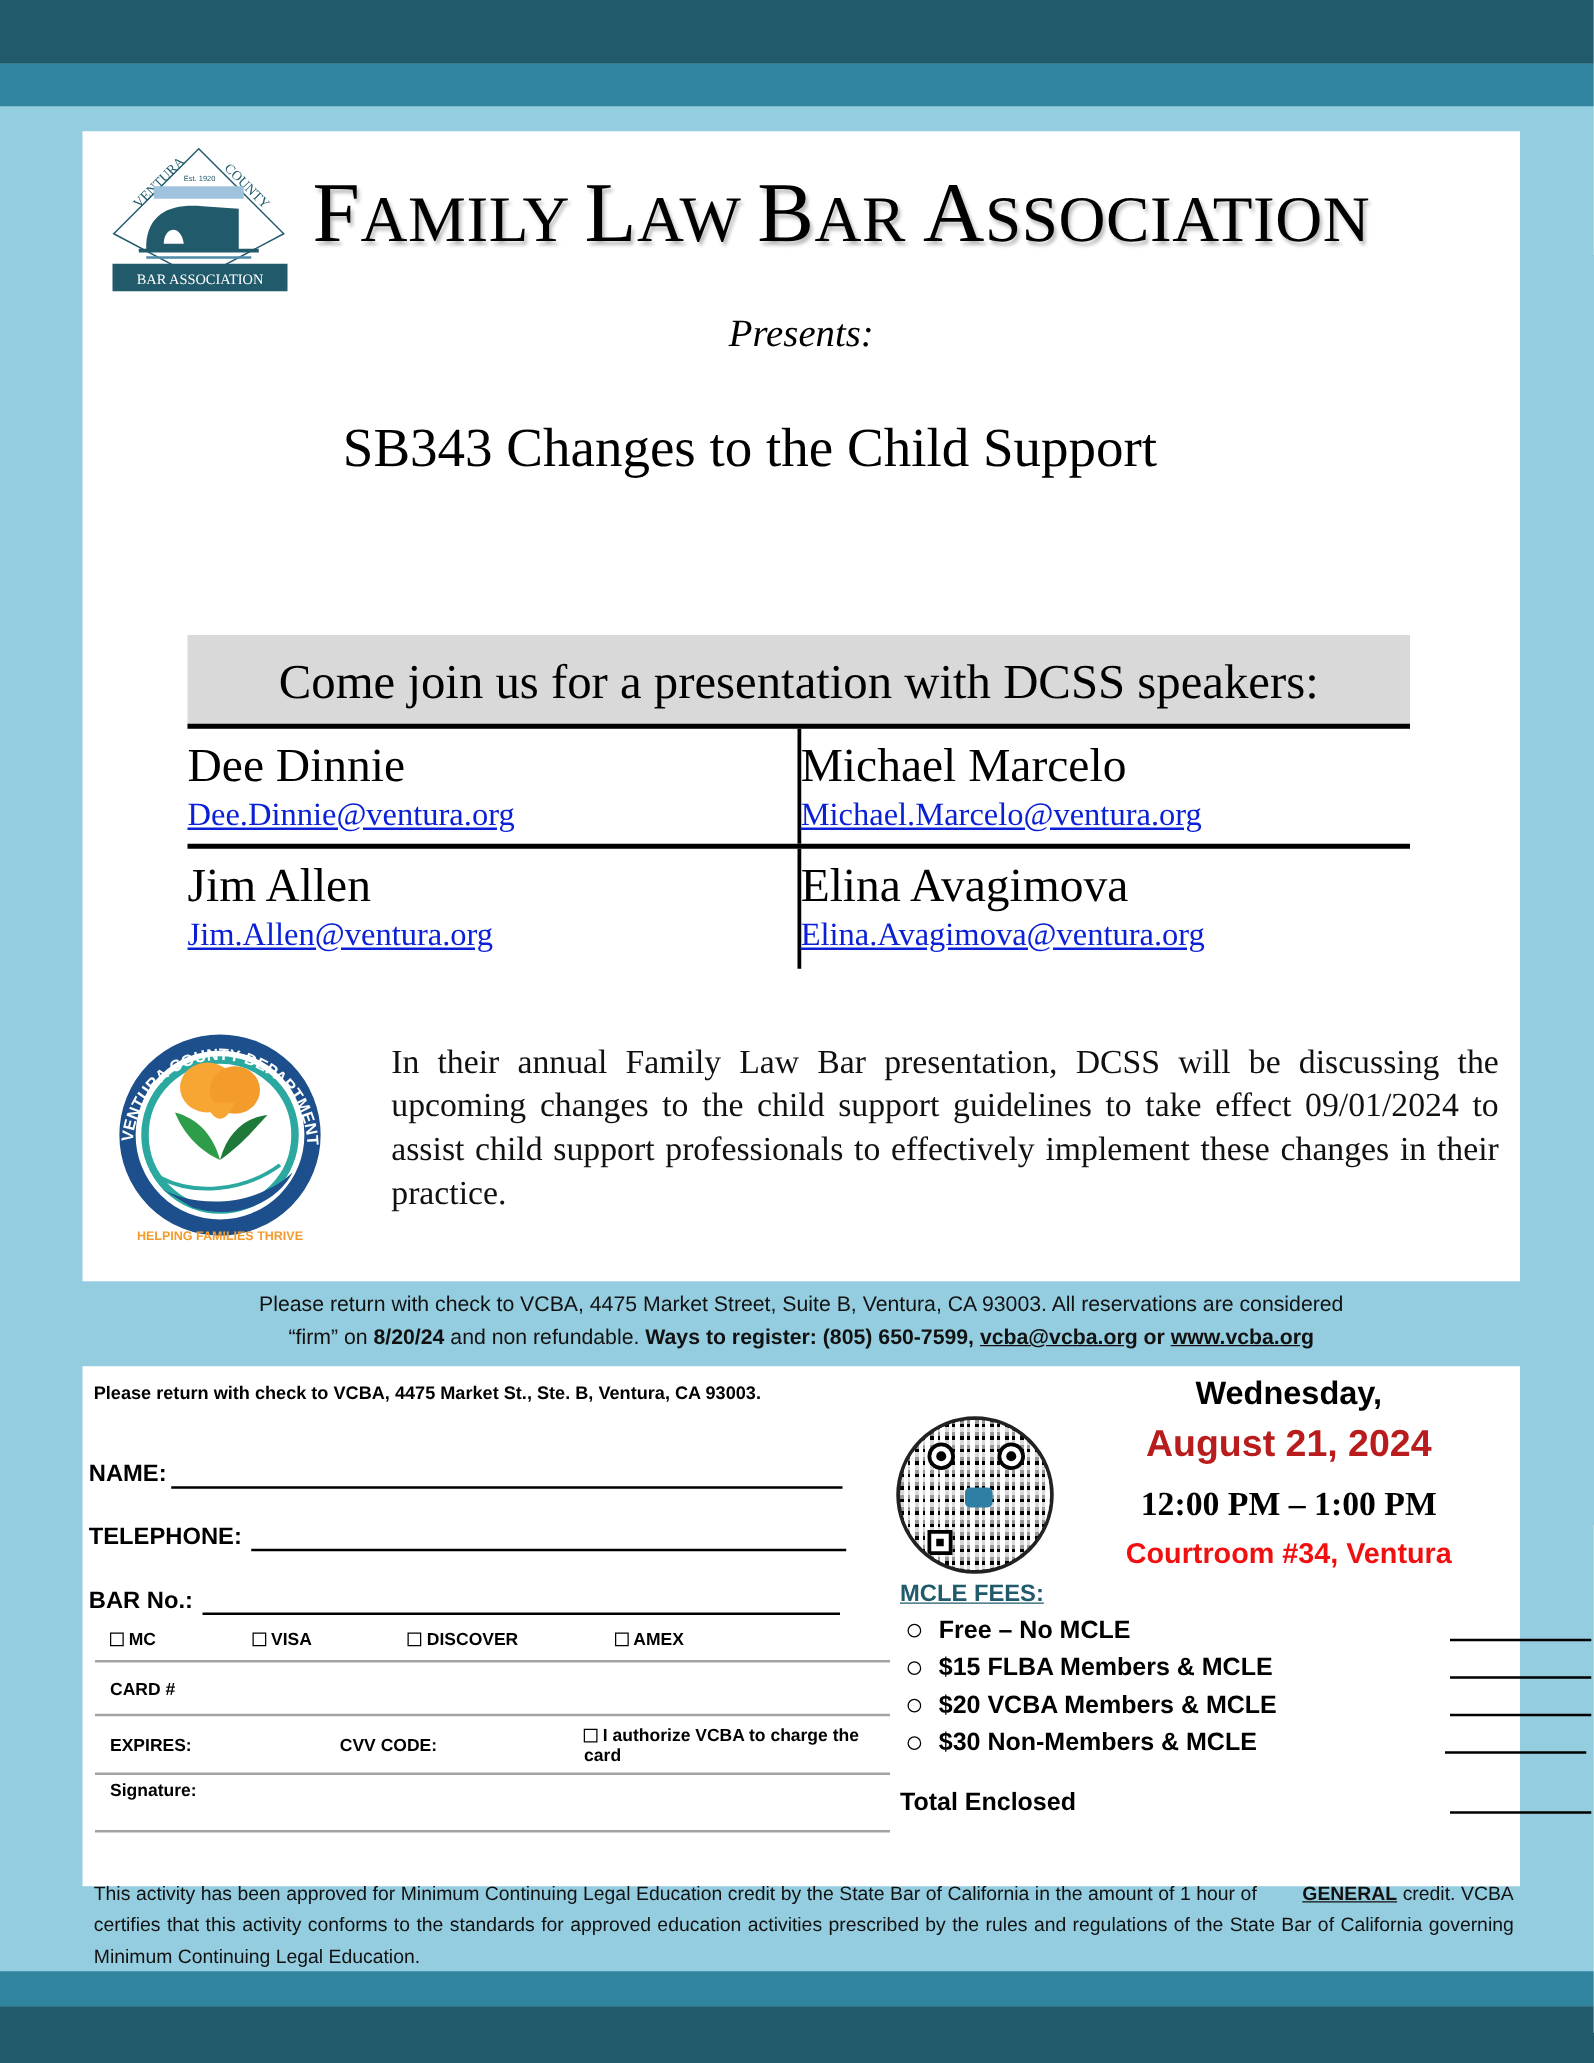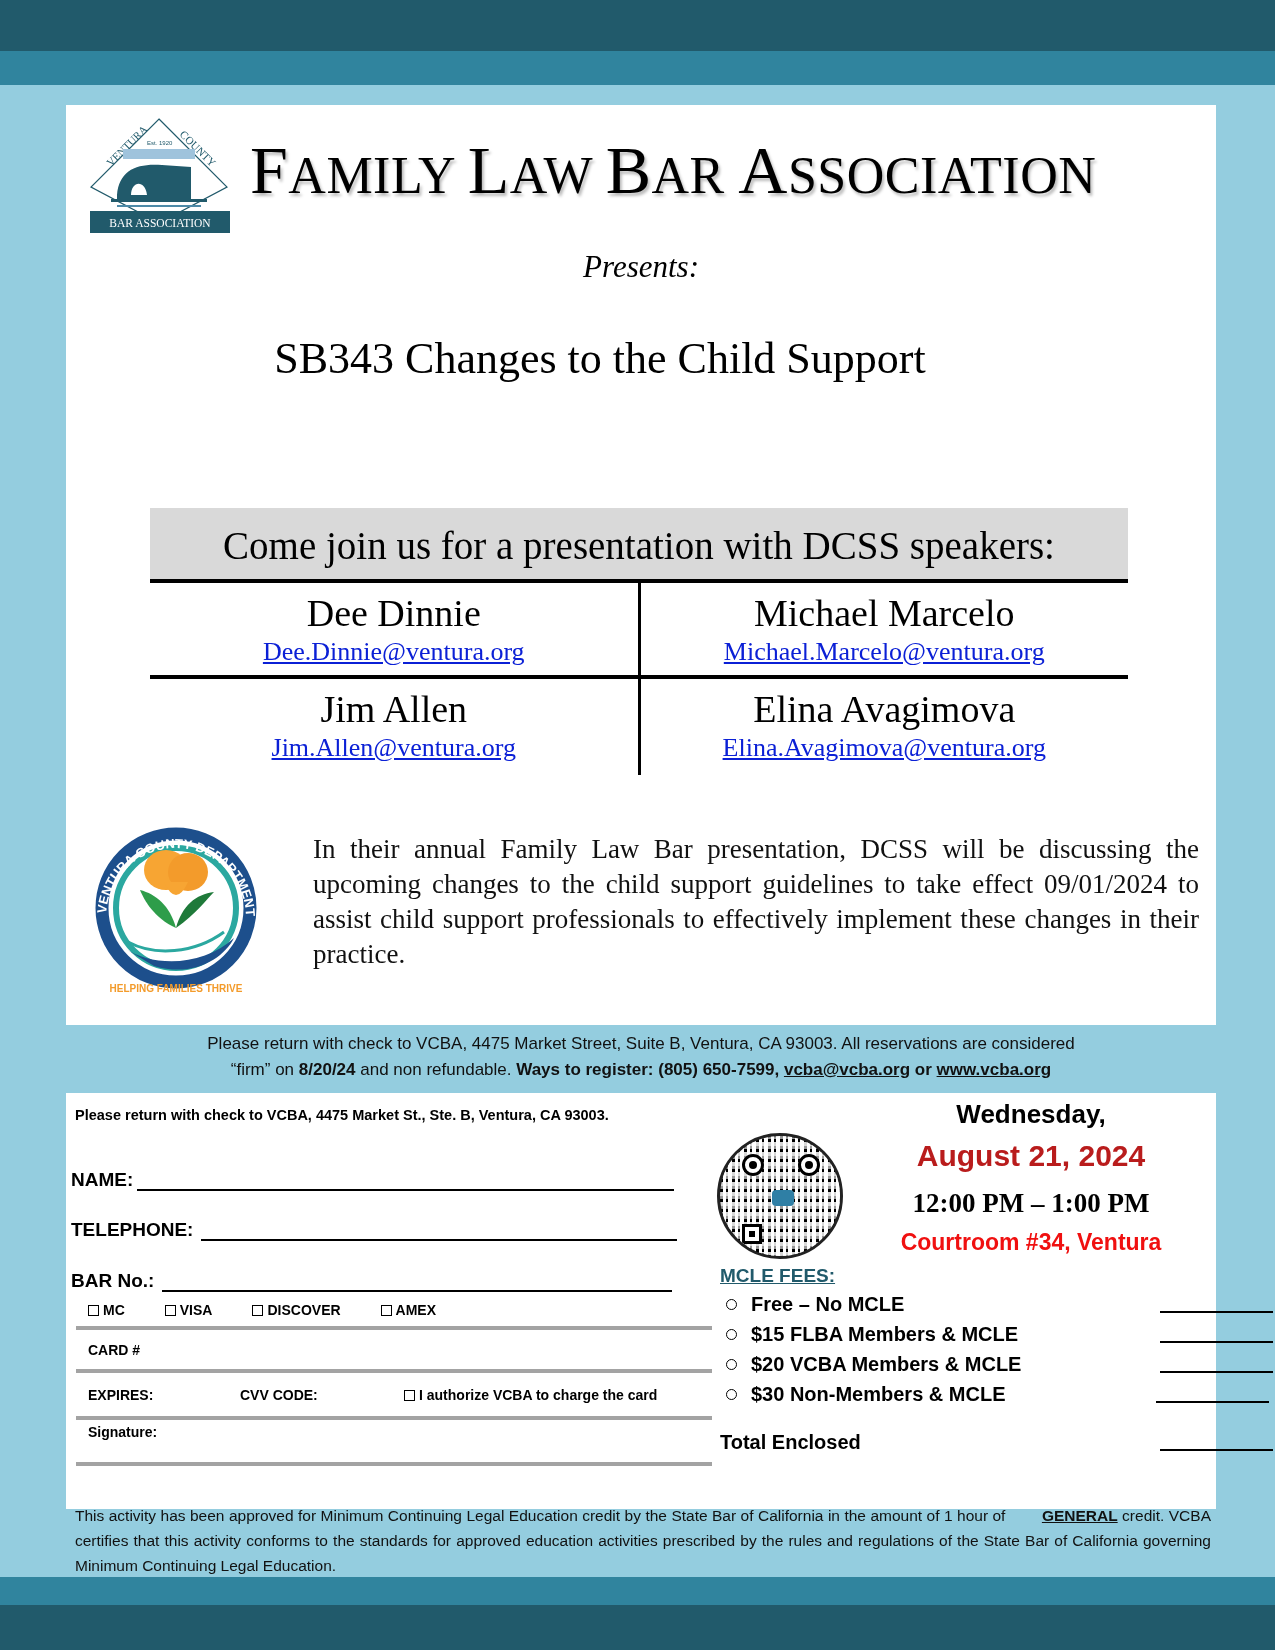--- a/index.html
+++ b/index.html
@@ -20,40 +20,40 @@
   .main-title { position: absolute; left: 184px; top: 26px; width: 940px; font-family: "Liberation Serif", serif; font-size: 68px; letter-spacing: 0.5px; text-shadow: 2px 3px 3px #bbb; white-space: nowrap; }
   .main-title .sc { font-size: 52px; }
   .presents { position: absolute; left: 0; width: 1150px; top: 144px; text-align: center; font-family: "Liberation Serif", serif; font-style: italic; font-size: 31px; }
   .event-title { position: absolute; left: 0; width: 1052px; top: 226px; text-align: center; font-family: "Liberation Serif", serif; font-size: 44px; line-height: 56px; padding-left: 16px; }
 
   
   .spk-wrap { position: absolute; left: 84px; top: 403px; width: 978px; }
   .spk-head { height: 75px; background: #d9d9d9; border-bottom: 4px solid #000; text-align: center; font-family: "Liberation Serif", serif; font-size: 39px; line-height: 75px; }
   .spk-row { display: flex; height: 96px; }
   .spk-row.first { border-bottom: 4px solid #000; }
-  .spk-cell { flex: 1; text-align: center; padding-top: 8px; }
+  .spk-cell { flex: 1; text-align: left; padding-top: 8px; }
   .spk-cell.left { border-right: 3px solid #000; }
   .spk-name { font-family: "Liberation Serif", serif; font-size: 38px; line-height: 44px; }
   .spk-email { font-family: "Liberation Serif", serif; font-size: 26px; line-height: 34px; color: #0b20d6; text-decoration: underline; }
 
   
   .dcss-logo { position: absolute; left: 18px; top: 703px; width: 184px; height: 192px; }
   .desc { position: absolute; left: 247px; top: 727px; width: 886px; font-family: "Liberation Serif", serif; font-size: 27px; line-height: 35px; text-align: justify; color: #111; }
 
   
   .notice { position: absolute; left: 66px; top: 1031px; width: 1150px; text-align: center; font-family: "Liberation Sans", sans-serif; font-size: 17px; line-height: 26px; color: #111; }
   .notice b { font-weight: bold; }
   .notice a { color: #111; font-weight: bold; text-decoration: underline; }
 
   
   .form-head { position: absolute; left: 9px; top: 14px; font-size: 14.5px; font-weight: bold; white-space: nowrap; }
   .field { position: absolute; left: 5px; font-size: 19px; font-weight: bold; display: flex; align-items: flex-end; }
   .field .line { border-bottom: 2px solid #000; height: 20px; margin-left: 4px; }
   .card-grid { position: absolute; left: 10px; top: 200px; width: 636px; font-size: 14px; font-weight: bold; }
-  .card-row { border-bottom: 4px solid #a3a3a3; display: flex; align-items: center; padding-left: 12px; }
+  .card-row { border-bottom: 2px solid #a3a3a3; display: flex; align-items: center; padding-left: 12px; gap: 37px; }
   .card-row .opt { margin-right: 40px; white-space: nowrap; }
   .cb { display: inline-block; width: 11px; height: 11px; border: 1.5px solid #000; margin-right: 4px; vertical-align: -1px; }
 
   .qr { position: absolute; left: 651px; top: 40px; width: 126px; height: 126px; border-radius: 50%; border: 3px solid #222; overflow: hidden; background:
     repeating-linear-gradient(90deg, #000 0 3px, #fff 3px 6px, #000 6px 8px, #fff 8px 12px),
     #fff; }
   .qr::after { content: ""; position: absolute; inset: 0; background: repeating-linear-gradient(0deg, rgba(255,255,255,0.85) 0 4px, transparent 4px 7px, rgba(255,255,255,0.6) 7px 10px); }
   .qr .eye { position: absolute; width: 22px; height: 22px; border: 3px solid #000; border-radius: 50%; background: #fff; z-index: 2; }
   .qr .eye::after { content: ""; position: absolute; left: 4px; top: 4px; width: 8px; height: 8px; border-radius: 50%; background: #000; }
   .qr .sq { position: absolute; left: 22px; top: 88px; width: 20px; height: 20px; border: 3px solid #000; background: #fff; z-index: 2; }

